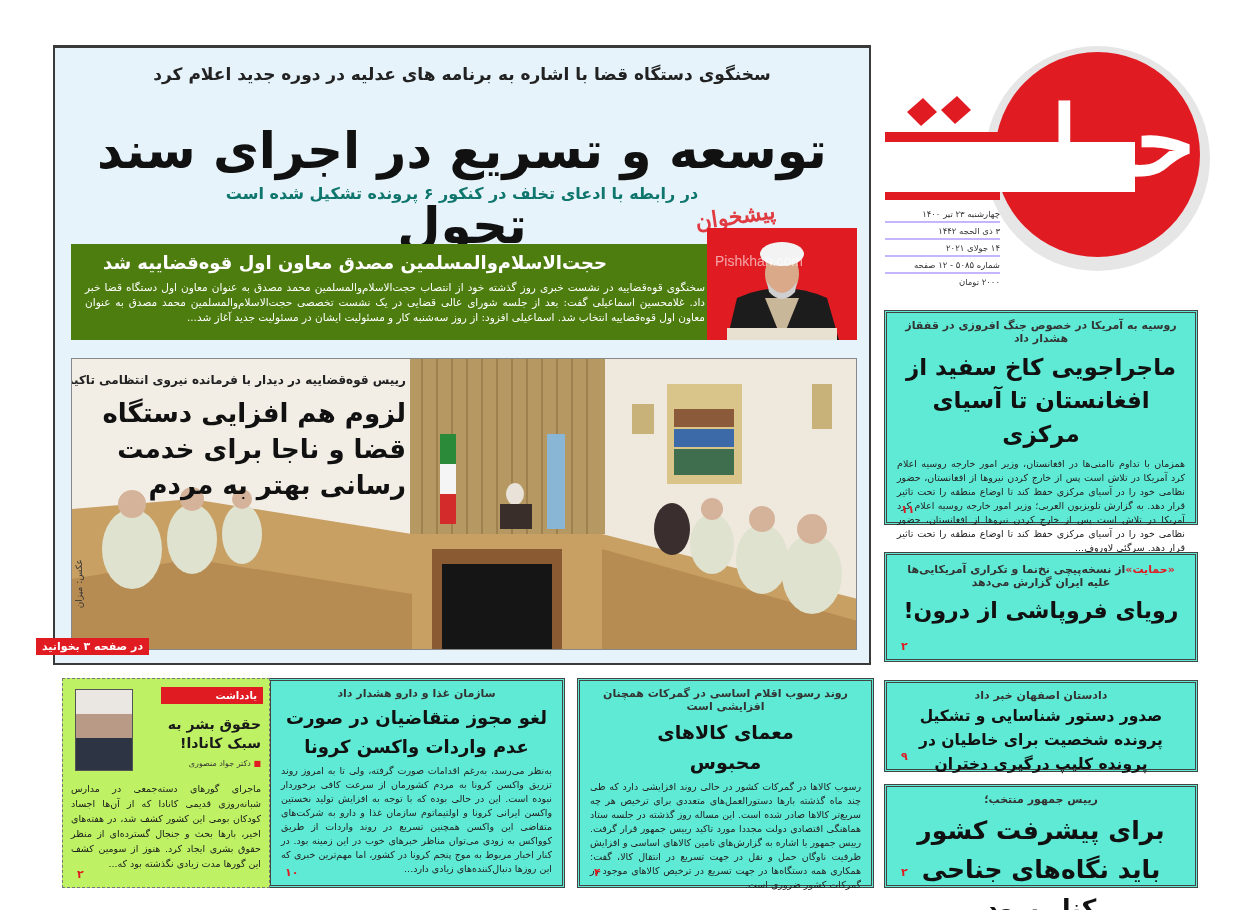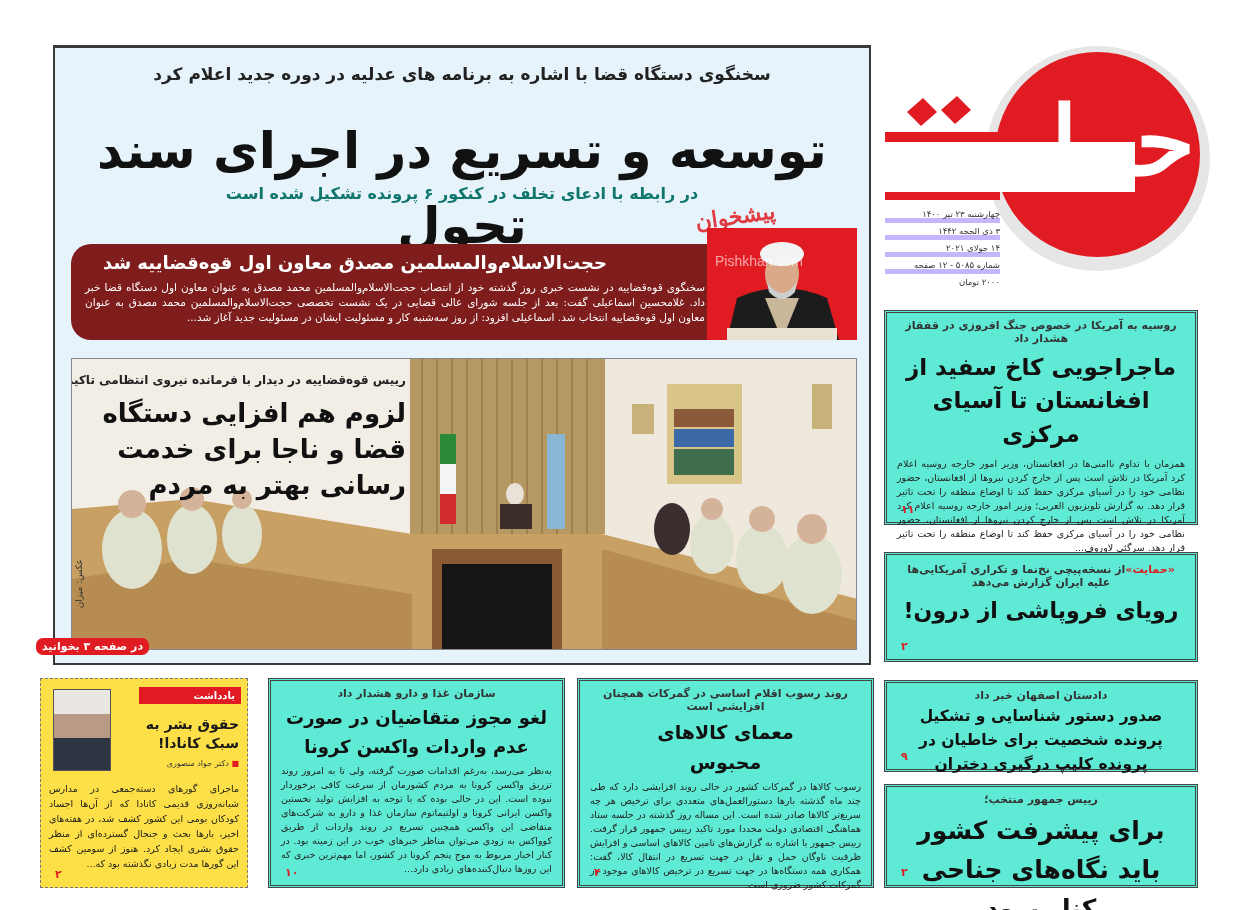--- a/index.html
+++ b/index.html
@@ -5,21 +5,21 @@
   * { box-sizing: border-box; margin: 0; padding: 0; }
   body { width: 1250px; height: 910px; background: #ffffff; position: relative; overflow: hidden; font-family: "DejaVu Sans", sans-serif; color: #1a1a1a; }
   .abs { position: absolute; }
   .rtl { direction: rtl; text-align: center; }
 
   
   #main-panel { left: 53px; top: 45px; width: 818px; height: 620px; background: #e6f3fb; border: 2px solid #3a3a3a; border-top-width: 3px; }
   #kicker { left: 0; top: 16px; width: 100%; font-size: 17px; font-weight: bold; color: #222; }
   #headline { left: 0; top: 50px; width: 100%; font-size: 50px; font-weight: bold; color: #111; letter-spacing: -1px; line-height: 1.5; margin-top: 16px; }
   #subhead { left: 0; top: 136px; width: 100%; font-size: 16px; font-weight: bold; color: #0f766e; }
-  #red-box { left: 16px; top: 196px; width: 786px; height: 96px; background: #7f1d1d; border-radius: 20px; }
+  #red-box { left: 16px; top: 196px; width: 786px; height: 96px; background: #4d7c0f; }
   #red-title { right: 250px; top: 8px; width: 520px; font-size: 18px; font-weight: bold; color: #fff; direction: rtl; text-align: right; }
   #red-body { right: 152px; top: 36px; width: 620px; font-size: 10.5px; line-height: 15px; color: #fff; direction: rtl; text-align: justify; }
   #cleric-photo { right: 0; top: -16px; width: 150px; height: 112px; overflow: hidden; }
   #watermark { left: 640px; top: 155px; color: #e11b22; font-size: 22px; font-weight: bold; font-family: "DejaVu Serif", serif; opacity: .85; transform: rotate(-8deg); }
   #watermark-url { left: 660px; top: 205px; color: #ffffff; font-size: 14px; opacity: .6; font-family: "Liberation Sans", sans-serif; }
 
   #photo { left: 16px; top: 310px; width: 786px; height: 292px; background: #d8c9a6; overflow: hidden; border: 1px solid #888; }
   #photo-kicker { right: 450px; top: 14px; font-size: 12px; font-weight: bold; color: #222; direction: rtl; white-space: nowrap; }
   #photo-headline { right: 450px; top: 36px; width: 330px; font-size: 26px; font-weight: bold; color: #111; direction: rtl; text-align: right; line-height: 36px; }
   #photo-credit { left: 2px; top: 200px; font-size: 9px; color: #333; writing-mode: vertical-rl; transform: rotate(180deg); direction: rtl; }
@@ -27,40 +27,40 @@
 
   
   #logo-circle { left: 985px; top: 46px; width: 225px; height: 225px; border-radius: 50%; background: #e6e6e6; }
   #logo-inner { left: 995px; top: 52px; width: 205px; height: 205px; border-radius: 50%; background: #e11b22; }
   #logo-bar { left: 885px; top: 142px; width: 250px; height: 50px; background: #fff; }
   #logo-bar-top { left: 885px; top: 132px; width: 130px; height: 10px; background: #e11b22; }
   #logo-bar-bottom { left: 885px; top: 192px; width: 115px; height: 8px; background: #e11b22; }
   #logo-text { left: 1000px; top: 84px; width: 195px; font-size: 96px; font-weight: bold; color: #fff; font-family: "DejaVu Serif", serif; direction: rtl; text-align: center; line-height: 1.2; }
   #logo-dots { left: 905px; top: 92px; width: 70px; height: 40px; }
   #issue-info { left: 885px; top: 206px; width: 115px; }
-  .issue-line { font-size: 8.5px; color: #333; direction: rtl; text-align: right; height: 17px; line-height: 17px; border-bottom: 5px solid #c4b5fd; }
+  .issue-line { font-size: 8.5px; color: #333; direction: rtl; text-align: right; height: 17px; line-height: 17px; border-bottom: 2px solid #c4b5fd; }
   .issue-line:last-child { border-bottom: none; }
 
   
   .rbox { border: 3px double #444; background: #5eead4; }
   .rbox .kick { font-size: 11px; font-weight: bold; color: #333; direction: rtl; text-align: center; }
   .rbox .head { font-size: 22px; font-weight: bold; color: #111; direction: rtl; text-align: center; line-height: 1.45; }
   .rbox .body { font-size: 9.5px; line-height: 14px; color: #222; direction: rtl; text-align: justify; }
   .pg { color: #e11b22; font-weight: bold; font-size: 11px; position: absolute; left: 14px; bottom: 6px; }
   .red { color: #e11b22; }
 
   #box-ru { left: 884px; top: 310px; width: 314px; height: 215px; padding: 6px 10px; }
   #box-hm { left: 884px; top: 552px; width: 314px; height: 110px; padding: 8px 8px; }
   #box-is { left: 884px; top: 680px; width: 314px; height: 92px; padding: 6px 10px; }
   #box-pr { left: 884px; top: 784px; width: 314px; height: 104px; padding: 6px 10px; }
 
   
   #box-cu { left: 577px; top: 678px; width: 297px; height: 210px; padding: 6px 10px; }
   #box-va { left: 268px; top: 678px; width: 297px; height: 210px; padding: 6px 10px; }
-  #box-op { left: 40px; top: 678px; width: 208px; height: 210px; border: 1px dashed #777; padding: 4px 8px; background: #fde047; }
+  #box-op { left: 62px; top: 678px; width: 208px; height: 210px; border: 1px dashed #777; padding: 4px 8px; background: #bef264; }
   #op-label { right: 6px; top: 8px; width: 102px; background: #e11b22; color: #fff; font-size: 10px; font-weight: bold; text-align: right; padding: 3px 6px; direction: rtl; }
   #op-portrait { left: 12px; top: 10px; width: 58px; height: 82px; background: linear-gradient(#eae6e1 0 30%, #b89a86 30% 60%, #2d3443 60%); border: 1px solid #555; }
   #op-title { right: 8px; top: 36px; width: 120px; font-size: 14px; font-weight: bold; direction: rtl; text-align: right; line-height: 19px; }
   #op-author { right: 8px; top: 80px; font-size: 8px; direction: rtl; color: #333; white-space: nowrap; }
   #op-body { left: 8px; top: 102px; width: 190px; font-size: 9.5px; line-height: 15px; direction: rtl; text-align: justify; }
 </style>
 </head>
 <body>
 
 <div class="abs" id="logo-circle"></div>
@@ -157,21 +157,21 @@
           <circle cx="690" cy="160" r="13"></circle>
           <circle cx="740" cy="170" r="15"></circle>
       </g>
       <ellipse cx="600" cy="170" rx="18" ry="26" fill="#3b2e2e"></ellipse>
     </svg>
     <div class="abs" id="photo-kicker">رییس قوه‌قضاییه در دیدار با فرمانده نیروی انتظامی تاکید کرد</div>
     <div class="abs" id="photo-headline">لزوم هم افزایی دستگاه قضا و ناجا برای خدمت رسانی بهتر به مردم</div>
     <div class="abs" id="photo-credit">عکس: میزان</div>
   </div>
 </div>
-<div class="abs" id="read-more" style="left:36px;top:638px;border-radius:7px;">در صفحه ۳ بخوانید</div>
+<div class="abs" id="read-more" style="left:36px;top:638px;">در صفحه ۳ بخوانید</div>
 
 <div class="abs rbox" id="box-ru">
   <div class="kick">روسیه به آمریکا در خصوص جنگ افروزی در قفقاز هشدار داد</div>
   <div class="head" style="font-size:23px;margin-top:6px;">ماجراجویی کاخ سفید از افغانستان تا آسیای مرکزی</div>
   <div class="body" style="margin-top:6px;">همزمان با تداوم ناامنی‌ها در افغانستان، وزیر امور خارجه روسیه اعلام کرد آمریکا در تلاش است پس از خارج کردن نیروها از افغانستان، حضور نظامی خود را در آسیای مرکزی حفظ کند تا اوضاع منطقه را تحت تاثیر قرار دهد. به گزارش تلویزیون العربی؛ وزیر امور خارجه روسیه اعلام کرد آمریکا در تلاش است پس از خارج کردن نیروها از افغانستان، حضور نظامی خود را در آسیای مرکزی حفظ کند تا اوضاع منطقه را تحت تاثیر قرار دهد. سرگئی لاوروف...</div>
   <span class="pg">۱۱</span>
 </div>
 
 <div class="abs rbox" id="box-hm">
   <div class="kick"><span class="red">«حمایت»</span><span>از نسخه‌پیچی نخ‌نما و تکراری آمریکایی‌ها علیه ایران گزارش می‌دهد</span></div>

